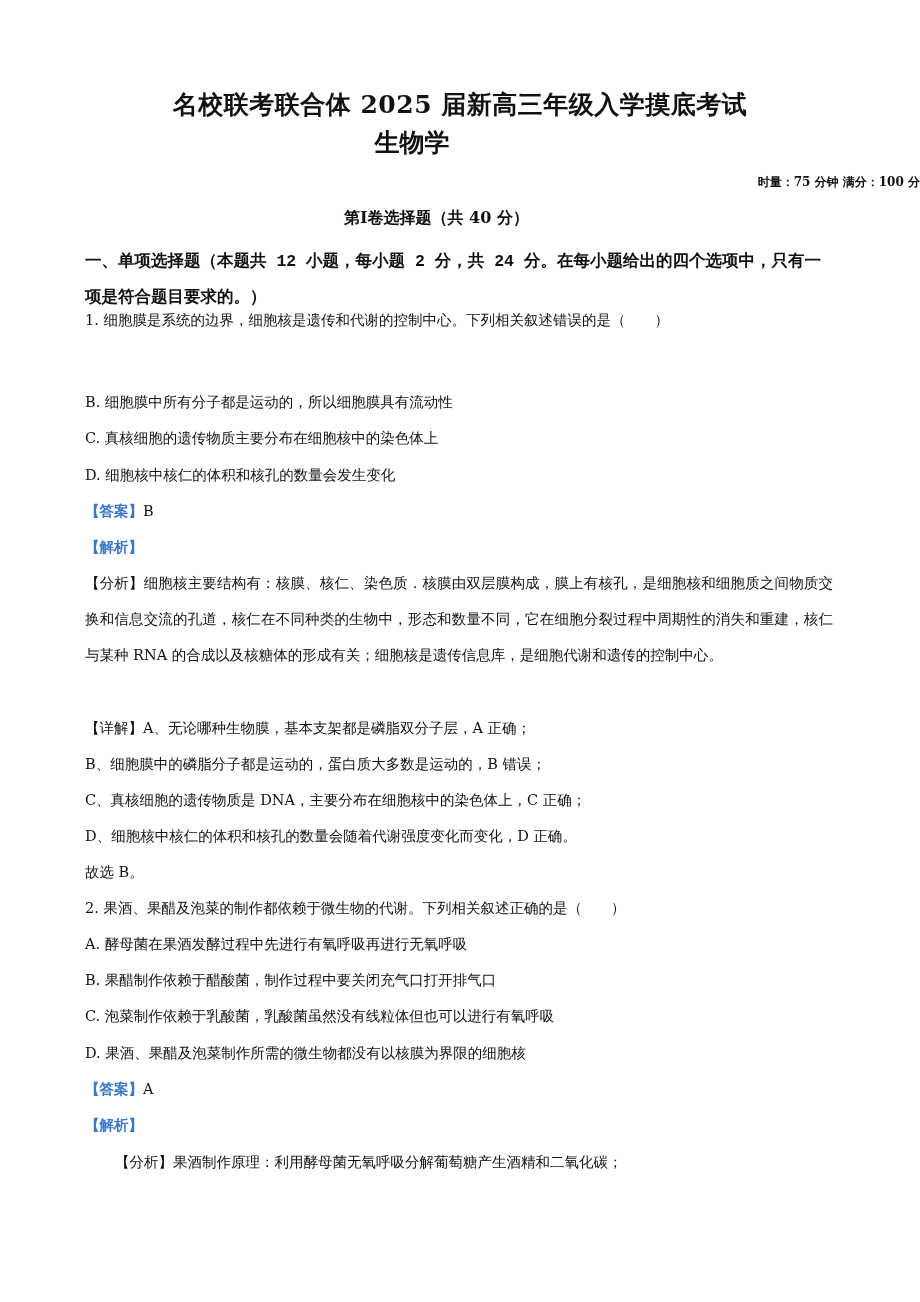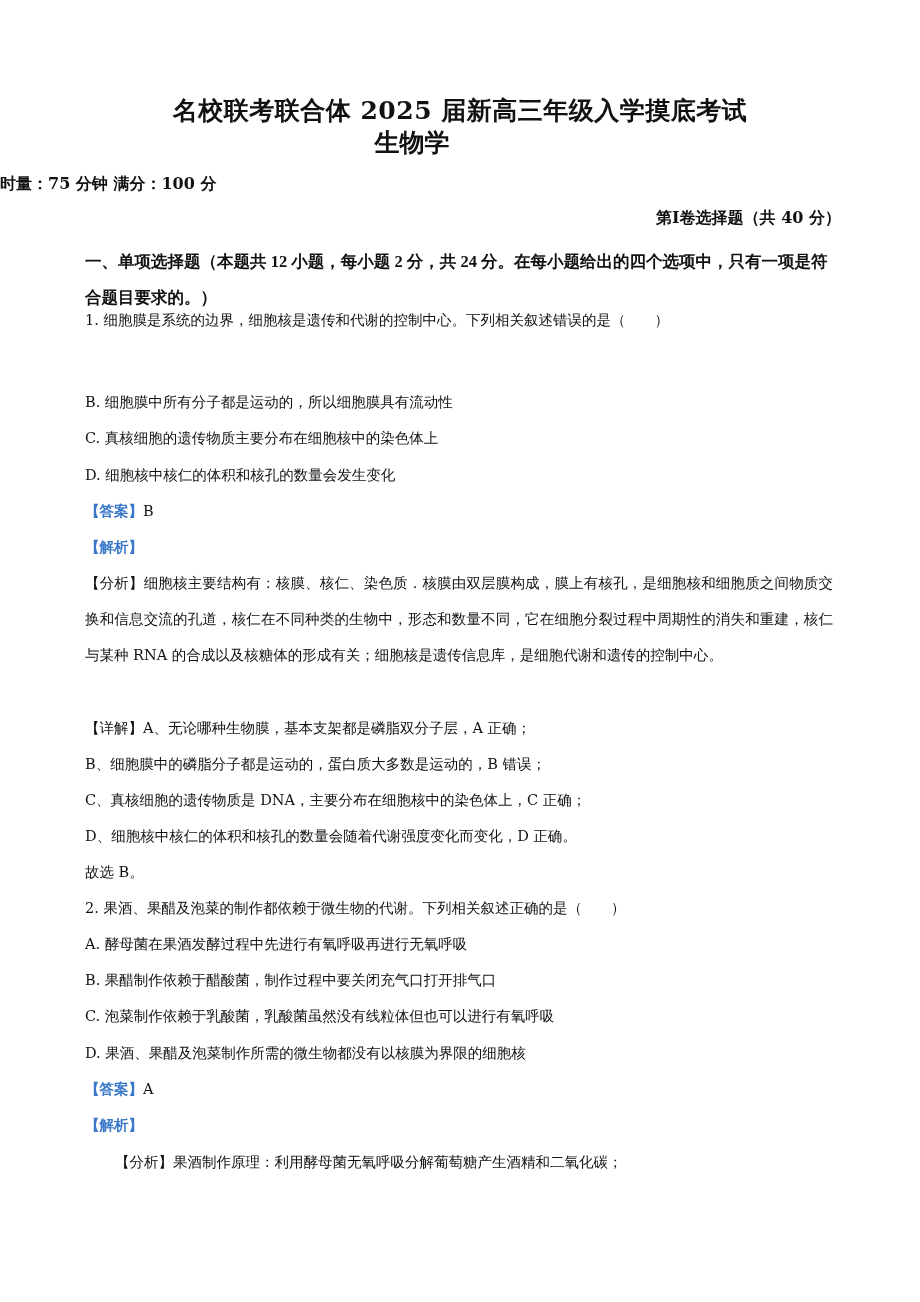--- a/index.html
+++ b/index.html
@@ -4,38 +4,38 @@
   <style>
     html, body { margin: 0; padding: 0; background: #ffffff; }
     body {
       width: 920px; height: 1302px; position: relative; overflow: hidden;
       font-family: "DejaVu Serif", "Liberation Serif", serif;
       color: #111111;
     }
     .page { position: absolute; left: 0; top: 0; width: 920px; height: 1302px; }
     .title {
       position: absolute; left: 0; width: 920px; text-align: center;
-      top: 94px; font-size: 25px; font-weight: bold; letter-spacing: 0.5px;
+      top: 88px; font-size: 25px; font-weight: bold; letter-spacing: 0.5px;
     }
     .subject {
       position: absolute; left: 0; width: 824px; text-align: center;
       top: 126px; font-size: 25px; font-weight: bold;
     }
     .meta {
-      position: absolute; left: 0; width: 920px; text-align: left;
-      top: 174px; font-size: 16px; font-weight: bold;
+      position: absolute; left: 0; width: 920px; text-align: right;
+      top: 174px; font-size: 12px; font-weight: bold;
     }
     .volume {
-      position: absolute; left: 0; width: 841px; text-align: right;
+      position: absolute; left: 16px; width: 841px; text-align: center;
       top: 208px; font-size: 16px; font-weight: bold;
     }
     .section {
       position: absolute; left: 85px; width: 750px; top: 244px;
       font-size: 16.5px; font-weight: bold; line-height: 36px;
-      font-family: Liberation Serif, serif;
+      font-family: Liberation Mono, monospace;
     }
     .line {
       position: absolute; left: 85px; font-size: 14.5px; white-space: nowrap;
       line-height: 20px;
     }
     .para {
       position: absolute; left: 85px; width: 748px; font-size: 14.5px;
       line-height: 36px; text-align: justify;
     }
     .tag { color: #3a78c8; font-weight: bold; }

